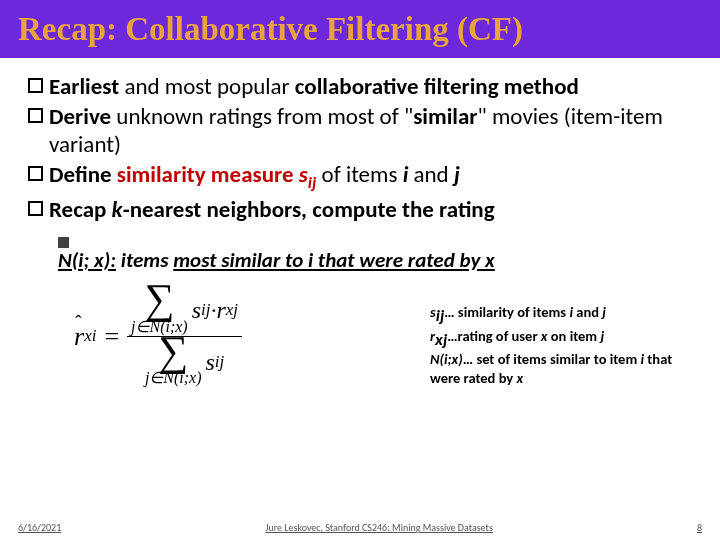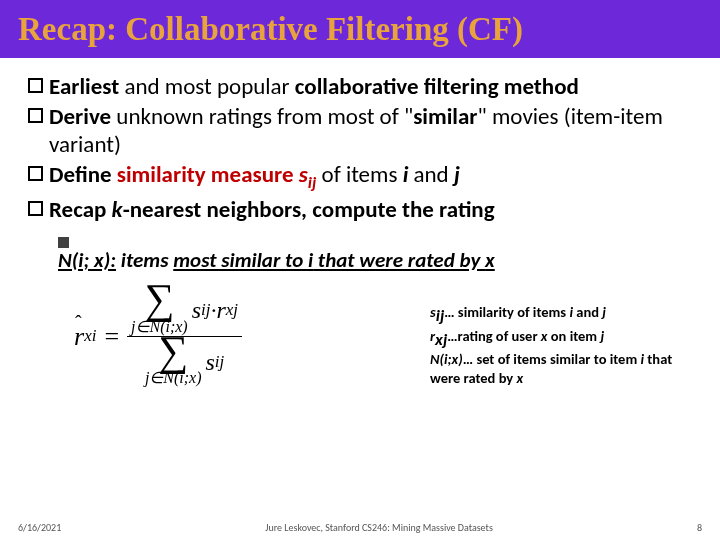--- a/index.html
+++ b/index.html
@@ -131,20 +131,21 @@
   .footer {
     position: absolute;
     bottom: 6px;
     left: 0;
     width: 720px;
     display: flex;
     justify-content: space-between;
     padding: 0 18px;
     font-size: 10px;
     color: #555;
+    text-decoration: underline;
   }
 </style>
 </head>
 <body>
 
 <div class="titlebar">
   <h1>Recap: Collaborative Filtering (CF)</h1>
 </div>
 
 <div class="content">

